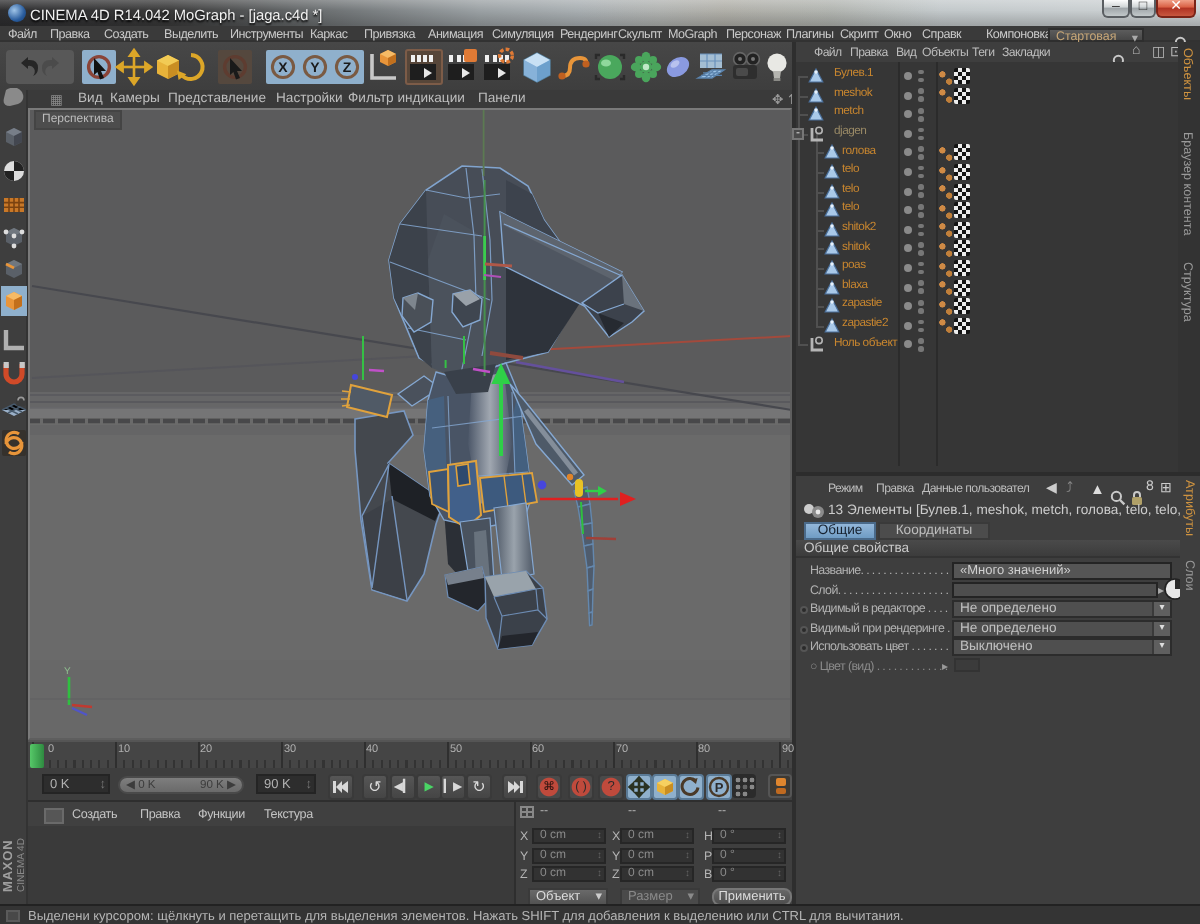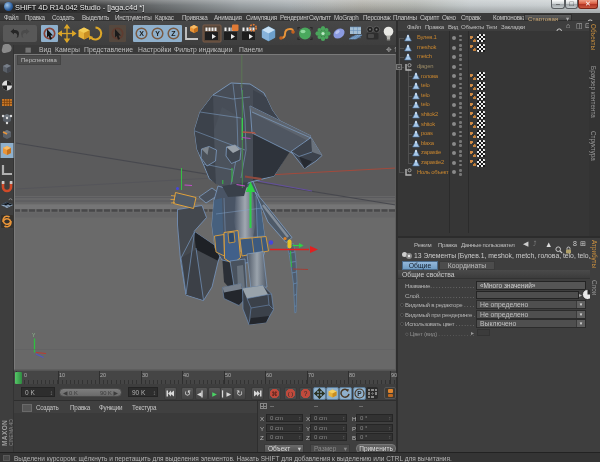--- a/index.html
+++ b/index.html
@@ -54,21 +54,21 @@
 .cinp{position:absolute;width:37px;height:8px;background:#323232;border:1px solid #262626;color:#8a8a8a;font-size:6px;line-height:7px;padding-left:3px}
 .cinp .sp{float:right;color:#666;margin-right:1px;font-size:5px}
 </style></head>
 <body>
 
 <div id="title" class="abs">
     <div class="abs" style="left:290px;top:0;width:180px;height:13px;background:linear-gradient(90deg,rgba(150,125,85,0),rgba(150,125,85,0.22) 40%,rgba(120,110,75,0.18) 70%,rgba(150,125,85,0))"></div>
     <div class="shade abs"></div>
   </div>
 <div id="appico" class="abs"></div>
-<div id="ttext" class="abs">SHIFT 4D R14.042 Studio - [jaga.c4d *]</div>
+<div id="ttext" class="abs">CINEMA 4D R14.042 MoGraph - [jaga.c4d *]</div>
 <div class="abs winbtn" style="left:551px;width:14px">–</div>
 <div class="abs winbtn" style="left:565px;width:13px">□</div>
 <div class="abs winbtn" style="left:578px;width:20px;background:linear-gradient(180deg,#f0a088,#d95f44 45%,#b03222 50%,#c8573f);border-color:#7a2418;color:#fff">✕</div>
 
 <div id="menubar" class="abs">
 <span style="left:4px">Файл</span>
     <span style="left:25px">Правка</span>
     <span style="left:52px">Создать</span>
     <span style="left:82px">Выделить</span>
     <span style="left:115px">Инструменты</span>

